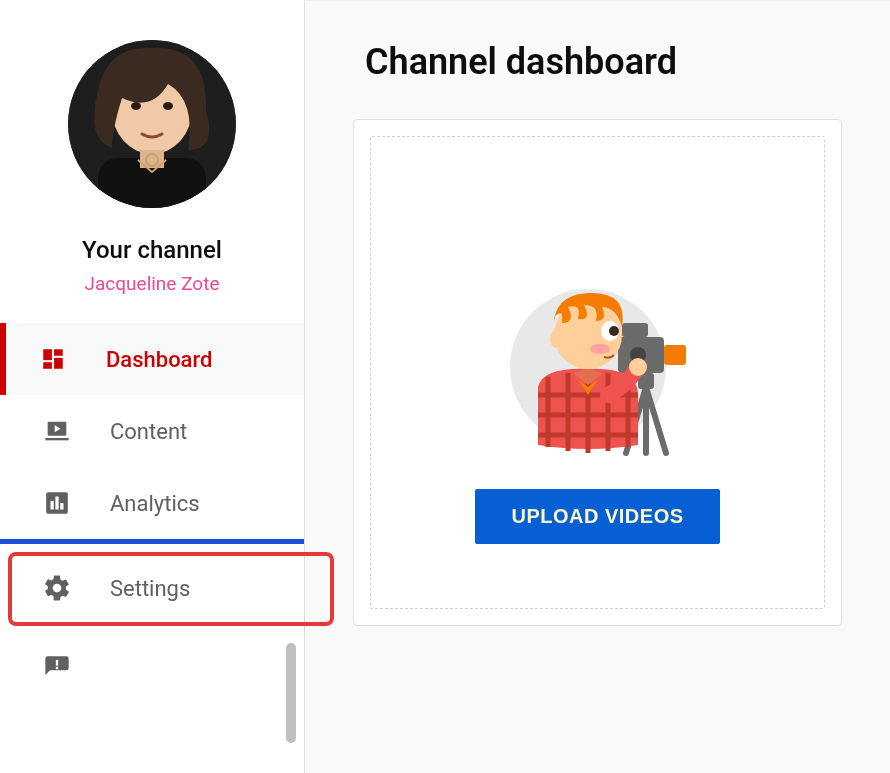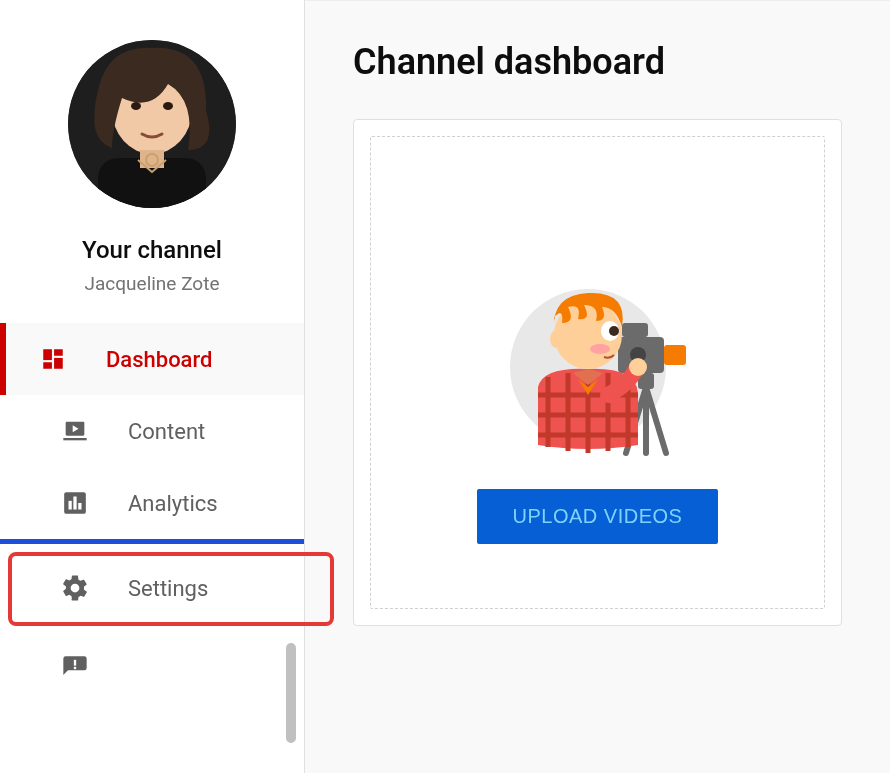--- a/index.html
+++ b/index.html
@@ -34,28 +34,28 @@
   }
   .avatar svg { display:block; }
   .channel-heading {
     font-size: 24px;
     font-weight: 500;
     color: #0d0d0d;
     margin-bottom: 8px;
   }
   .channel-name {
     font-size: 19px;
-    color: #737373;
+    color: #ec4899;
   }
   .nav-list { list-style: none; position: relative; }
   .nav-item {
     display: flex;
     align-items: center;
     height: 72px;
-    padding-left: 60px;
+    padding-left: 42px;
     cursor: pointer;
     color: #606060;
     font-size: 22px;
   }
   .nav-item.active {
     background: #f9f9f9;
     color: #cc0000;
     border-left: 6px solid #cc0000;
     padding-left: 32px;
     font-weight: 500;
@@ -97,20 +97,21 @@
     flex: 1;
     background: #f9f9f9;
     padding: 0 48px;
     border-top: 1px solid #eee;
   }
   .main-title {
     font-size: 36px;
     font-weight: 600;
     color: #0d0d0d;
     padding: 40px 0 36px;
+    margin-left: 12px;
   }
   .card {
     background: #fff;
     border: 1px solid #e0e0e0;
     border-radius: 4px;
     padding: 16px;
   }
   .card-inner {
     border: 1px dashed #d0d0d0;
     border-radius: 2px;
@@ -122,25 +123,25 @@
     width: 220px;
   }
   .prompt-text {
     font-size: 20px;
     color: #606060;
     line-height: 1.55;
     margin: 0 6px 34px;
   }
   .upload-btn {
     background: #065fd4;
-    color: #7dd3fc;
+    color: #fef9c3;
     border: none;
     padding: 16px 36px;
     font-size: 20px;
-    font-weight: 400;
+    font-weight: 700;
     letter-spacing: 0.5px;
     cursor: pointer;
     border-radius: 2px;
   }
 </style>
 </head>
 <body>
 
 <aside class="sidebar">
   <div class="profile-section">

